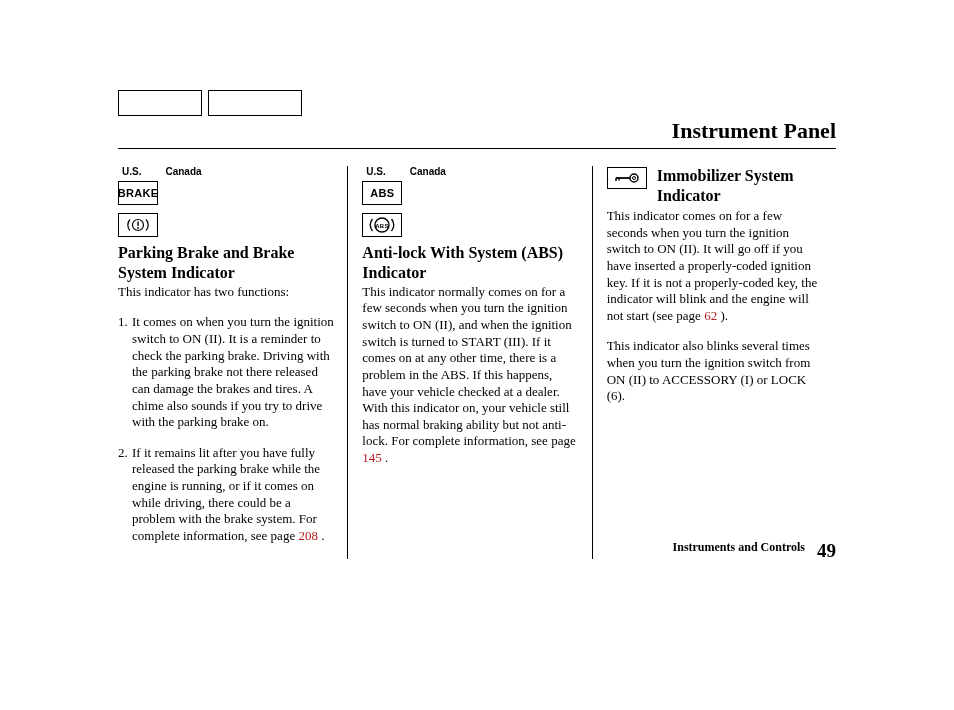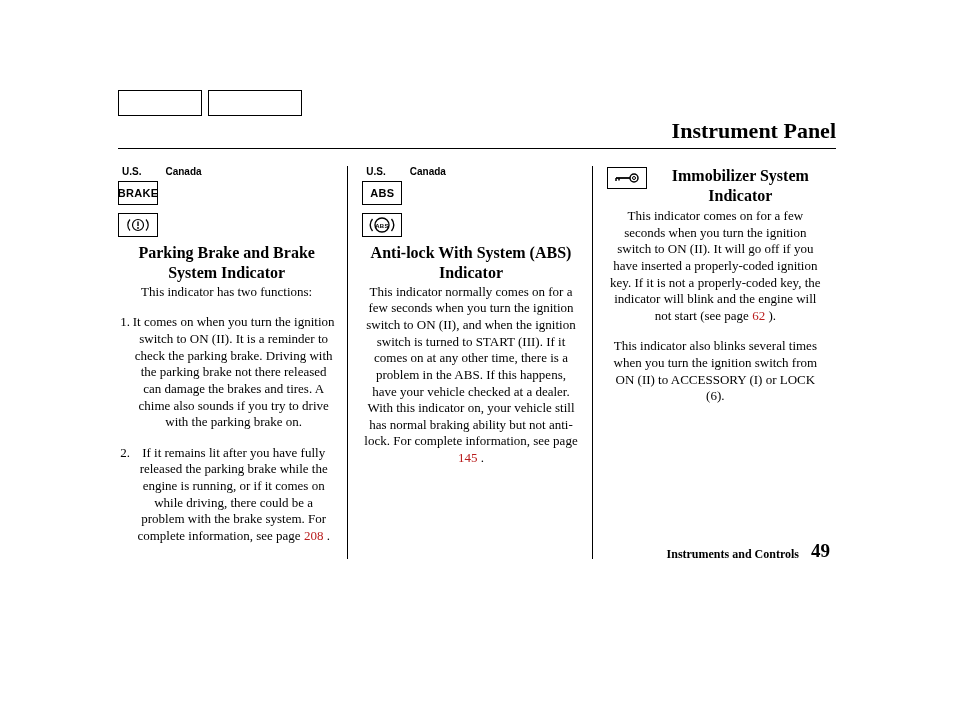--- a/index.html
+++ b/index.html
@@ -44,21 +44,20 @@
       top: 166px;
       left: 118px;
       width: 718px;
       display: flex;
     }
     .col {
       flex: 1;
       padding-right: 12px;
       font-size: 13px;
       line-height: 1.28;
-      text-align: center;
     }
     .col + .col {
       border-left: 1px solid #000;
       padding-left: 14px;
     }
     .labels-row {
       display: flex;
       gap: 20px;
       font-size: 10px;
       font-family: Arial, sans-serif;
@@ -104,24 +103,24 @@
       height: 22px;
       display: flex;
       align-items: center;
       justify-content: center;
       flex-shrink: 0;
       margin-top: 1px;
     }
     .footer {
       position: absolute;
       top: 540px;
-      right: 124px;
+      right: 118px;
       font-size: 12px;
       display: flex;
-      align-items: flex-end;
+      align-items: flex-start;
       gap: 12px;
     }
     .footer .sec { font-weight: bold; font-family: Georgia, serif; }
     .footer .pg { font-weight: bold; font-size: 19px; }
     .para2 { margin-top: 14px; }
   </style>
 </head>
 <body>
 
 <div class="top-boxes">

